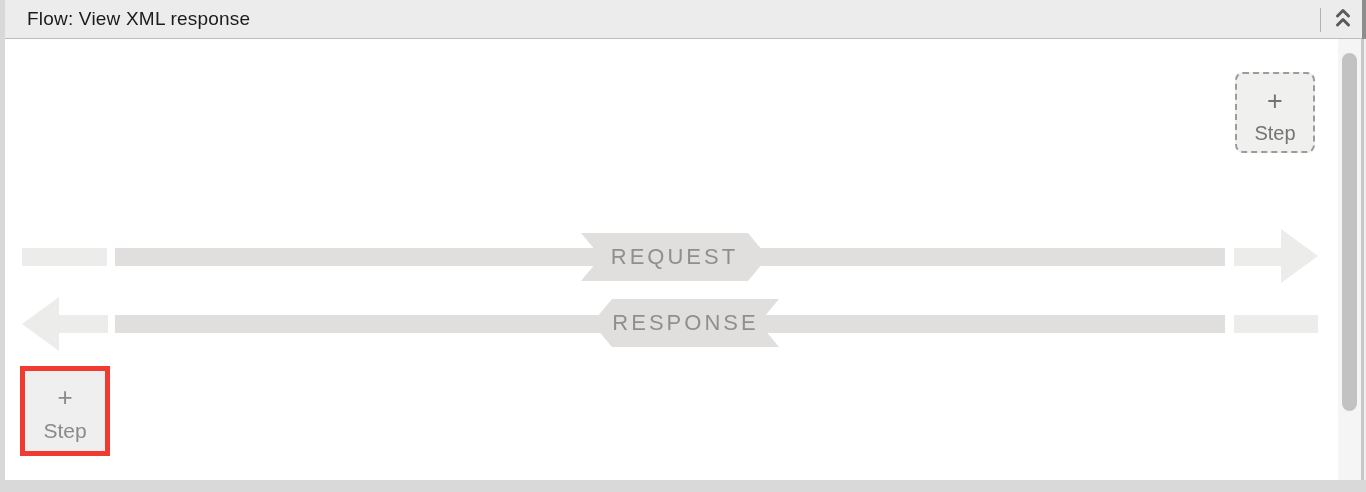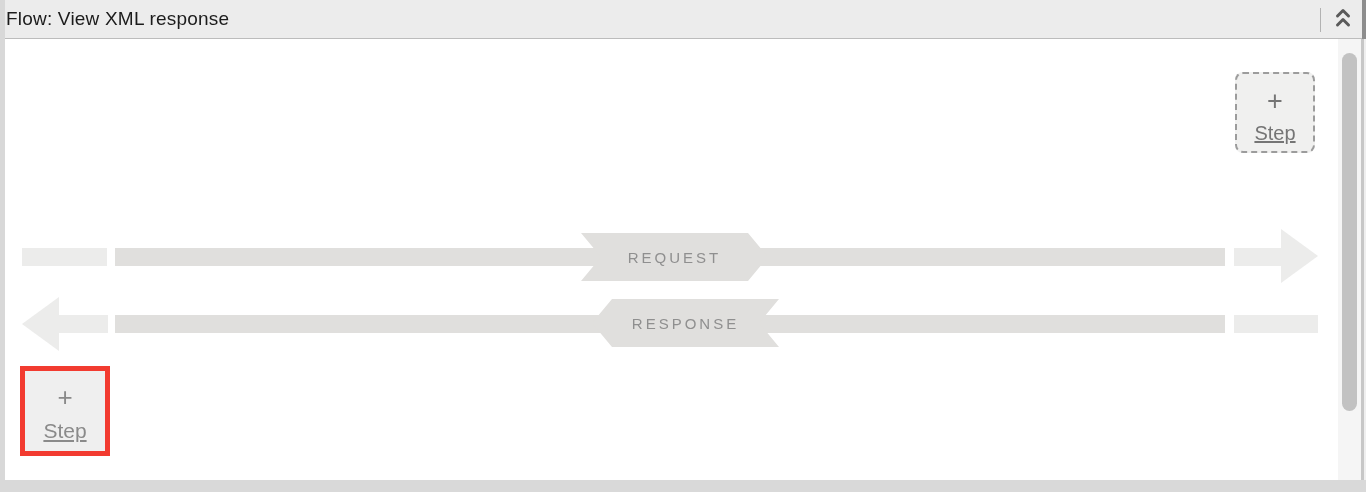--- a/index.html
+++ b/index.html
@@ -14,40 +14,40 @@
   .right-strip{position:absolute;left:1361px;top:39px;width:3px;height:441px;background:#c7c7c7;}
   .right-strip-outer{position:absolute;left:1364px;top:39px;width:2px;height:441px;background:#efefef;}
   .right-strip-header{position:absolute;left:1362px;top:0;width:4px;height:39px;background:#8d8d8d;}
 
   
   .header{
     position:absolute;left:5px;top:0;width:1357px;height:38px;
     background:#ececec;border-bottom:1px solid #bcbcbc;
     display:flex;align-items:center;
   }
-  .title{padding-left:1px;font-size:19px;color:#1b1b1b;letter-spacing:0.2px;}
+  .title{padding-left:22px;font-size:19px;color:#1b1b1b;letter-spacing:0.2px;}
   .header-sep{position:absolute;left:1320px;top:8px;width:1px;height:24px;background:#b2b2b2;}
   .collapse-btn{position:absolute;left:1328px;top:4px;width:30px;height:31px;
     display:flex;align-items:center;justify-content:center;cursor:pointer;}
 
   
   .canvas{position:absolute;left:5px;top:39px;width:1333px;height:441px;background:#ffffff;}
 
   
   .scroll-track{position:absolute;left:1338px;top:39px;width:23px;height:441px;background:#f5f5f5;}
   .scroll-thumb{position:absolute;left:4px;top:14px;width:15px;height:358px;background:#c2c2c2;border-radius:8px;}
 
   
   .step-btn{
     position:absolute;box-sizing:border-box;background:#f0f0ef;
     display:flex;flex-direction:column;align-items:center;
     color:#7c7c7c;cursor:pointer;
   }
   .step-btn .plus{font-size:27px;line-height:1;color:#757575;}
-  .step-btn .step-label{font-size:20px;color:#757575;margin-top:7px;text-decoration:underline;}
+  .step-btn .step-label{font-size:20px;color:#757575;margin-top:7px;}
   .step-btn.dashed{
     left:1235px;top:72px;width:80px;height:81px;
     border:2px dashed #9c9c9c;border-radius:8px;padding-top:14px;
   }
   .step-btn.highlighted{
     left:20px;top:366px;width:90px;height:90px;
     border:5px solid #f23b30;background:#efefef;padding-top:13px;
   }
   .step-btn.highlighted .plus{font-size:26px;color:#8a8a8a;}
   .step-btn.highlighted .step-label{font-size:21px;color:#8a8a8a;margin-top:9px;}
@@ -66,21 +66,21 @@
     position:absolute;left:22px;top:297px;width:0;height:0;
     border-right:37px solid #ececeb;border-top:27px solid transparent;border-bottom:27px solid transparent;
   }
   .resp-arrow-stem{left:58px;top:315px;width:50px;}
   .resp-bar{left:115px;top:315px;width:1110px;}
   .resp-seg-right{left:1234px;top:315px;width:84px;}
 
   .banner{
     position:absolute;width:187px;height:48px;background:#e0dfdd;
     display:flex;align-items:center;justify-content:center;
-    font-size:15px;letter-spacing:3px;color:#8f8f8f;
+    font-size:22px;letter-spacing:3px;color:#8f8f8f;
   }
   .banner.request{
     left:581px;top:233px;
     clip-path:polygon(0 0, calc(100% - 20px) 0, 100% 50%, calc(100% - 20px) 100%, 0 100%, 20px 50%);
   }
   .banner.response{
     left:592px;top:299px;
     clip-path:polygon(20px 0, 100% 0, calc(100% - 20px) 50%, 100% 100%, 20px 100%, 0 50%);
   }
 </style>

